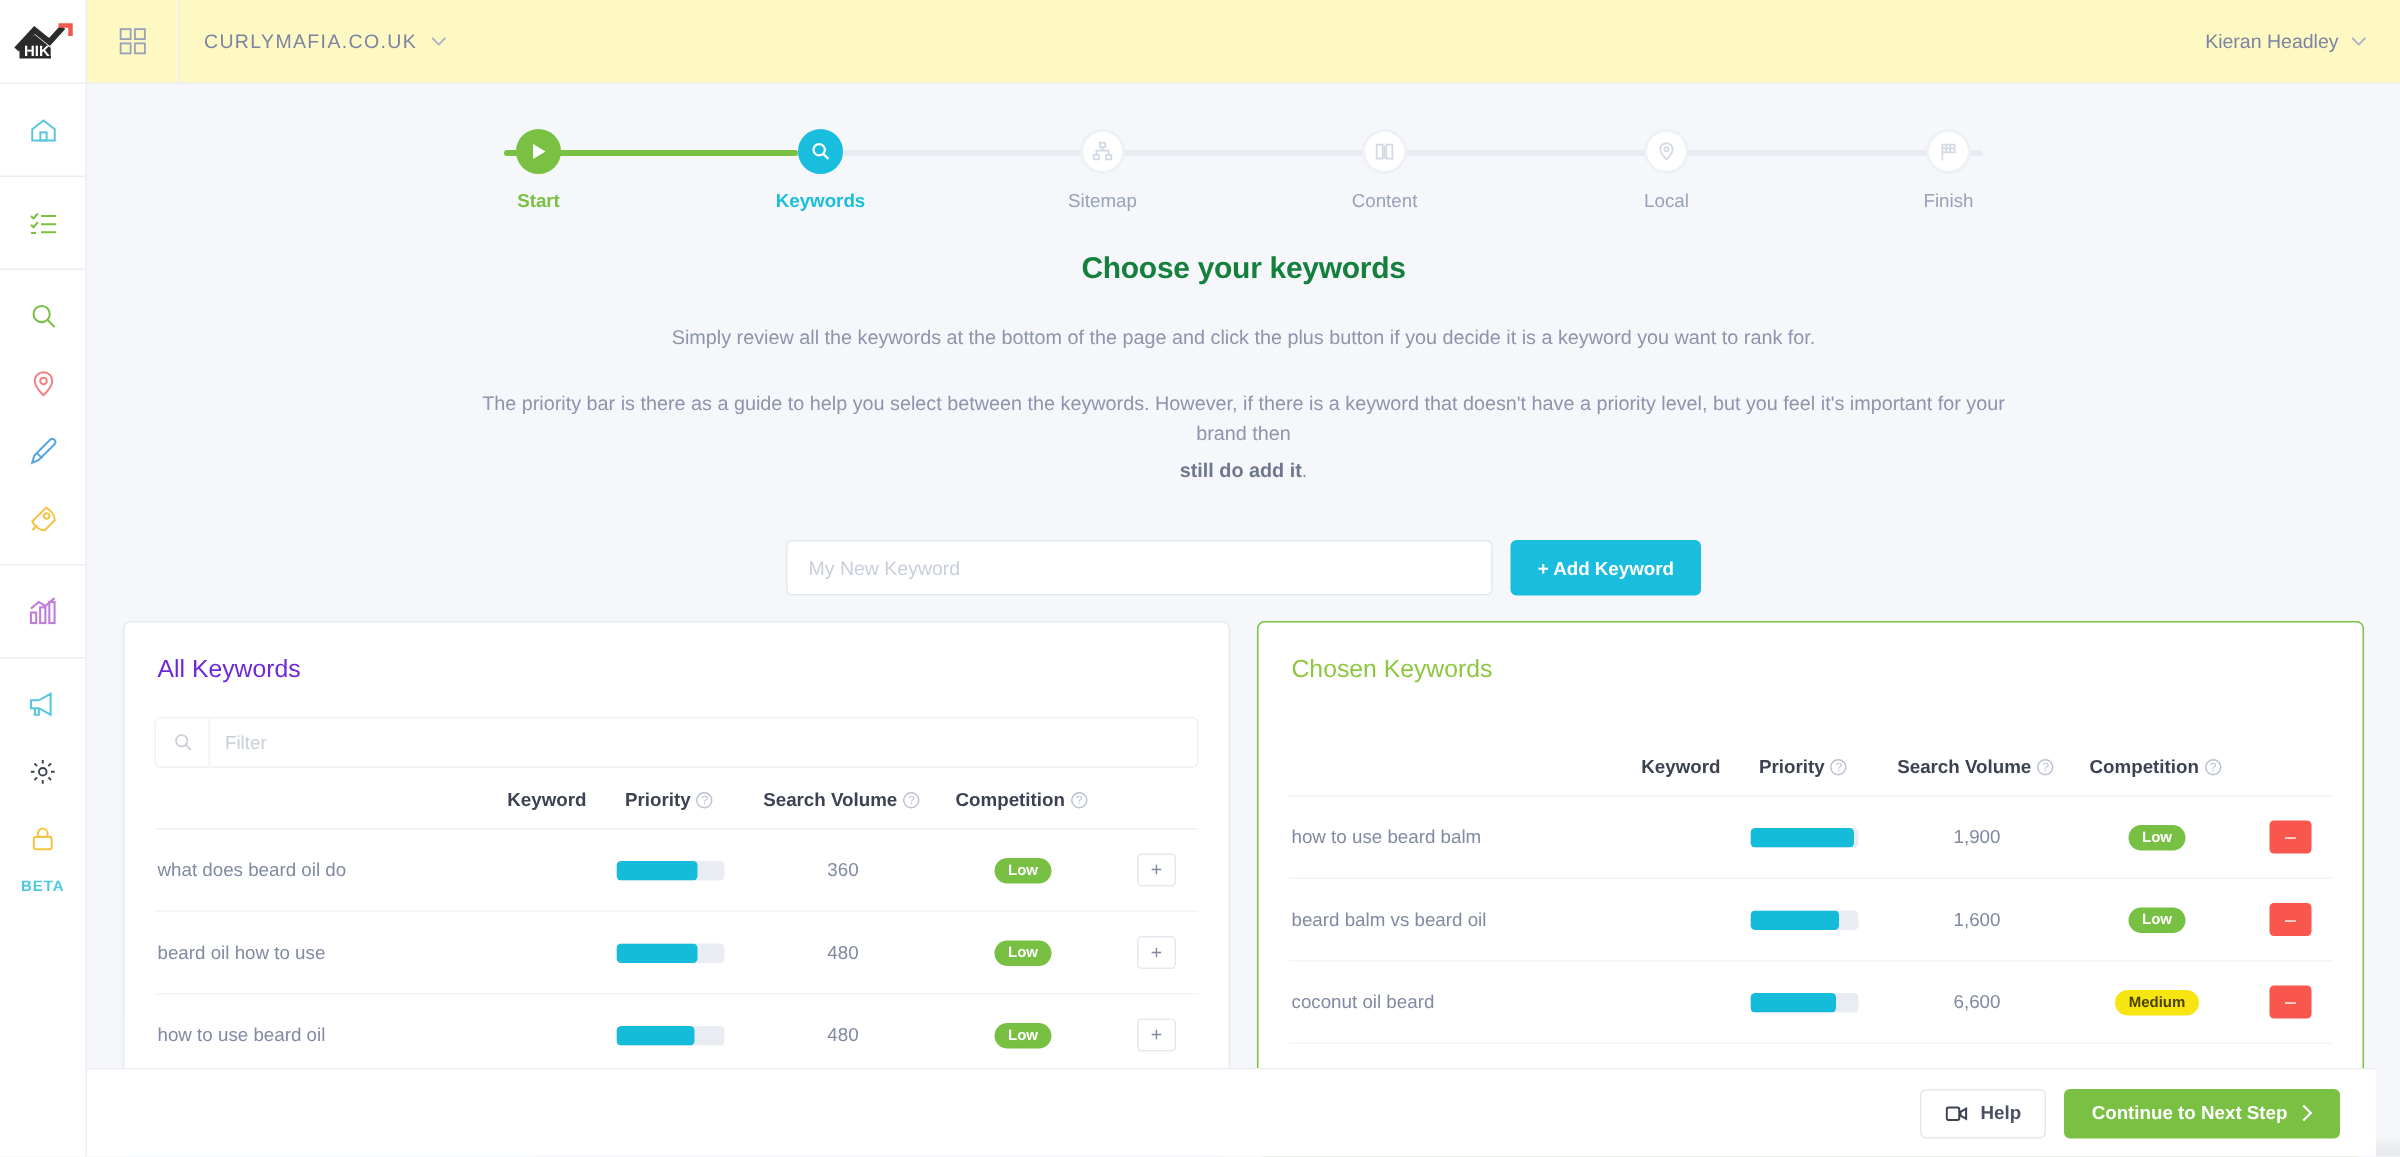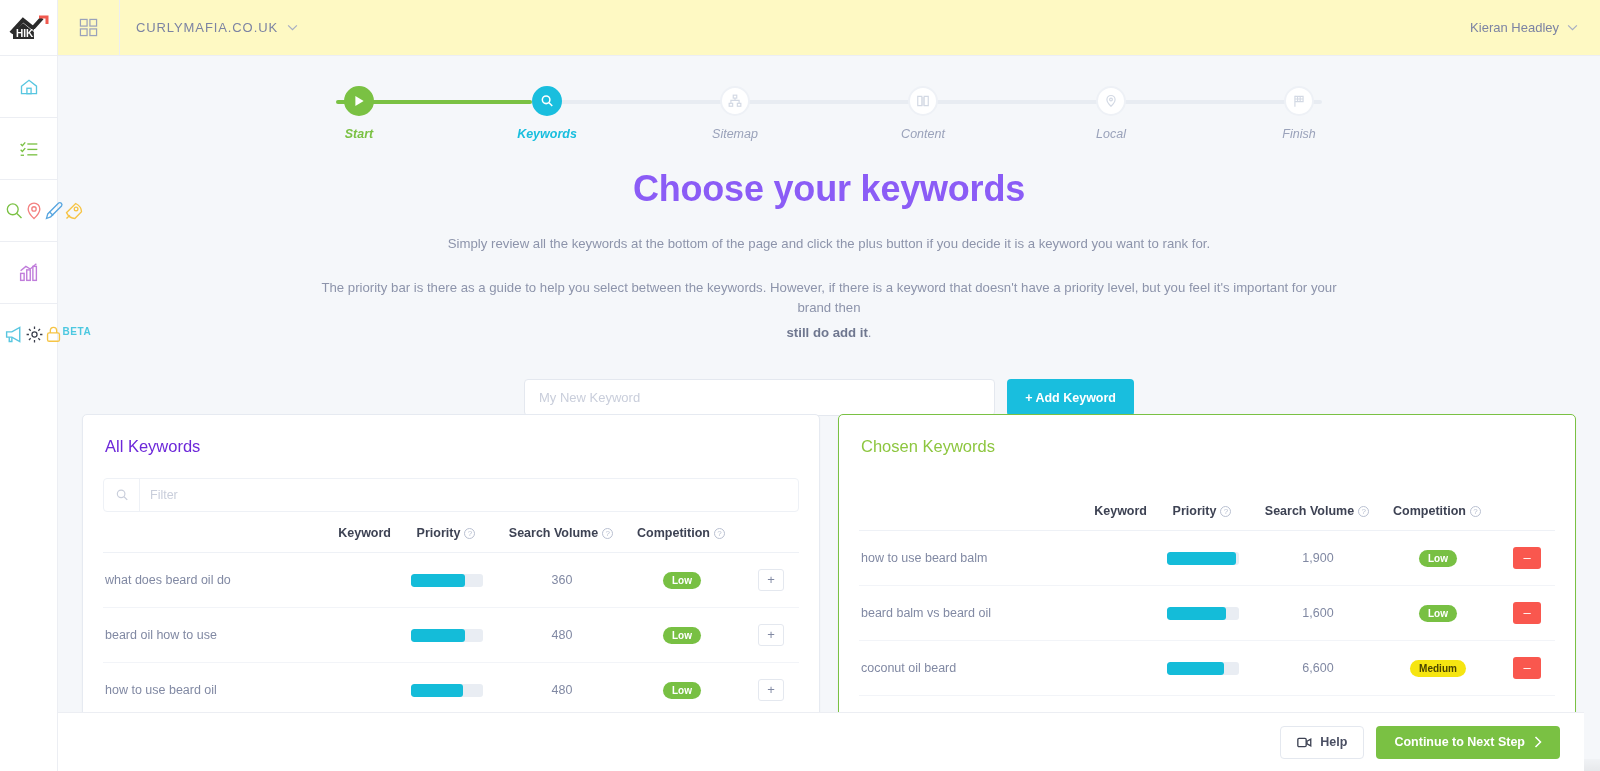--- a/index.html
+++ b/index.html
@@ -17,21 +17,21 @@
     background: #ffffff; border-right: 1px solid #eceef3;
     display: flex; flex-direction: column; align-items: center;
     z-index: 5;
   }
   #rail .logo {
     width: 58px; height: 56px; display: flex; align-items: center; justify-content: center;
     border-bottom: 1px solid #eceef3;
   }
   #rail .rail-group {
     width: 58px; border-bottom: 1px solid #eceef3;
-    display: flex; flex-direction: row; align-items: center;
+    display: flex; flex-direction: column; align-items: center;
     padding: 8px 4px;
   }
   #rail .rail-item {
     width: 58px; height: 45px; display: flex; align-items: center; justify-content: center;
     cursor: pointer;
   }
   #rail .beta {
     font-size: 10px; font-weight: bold; letter-spacing: .6px; color: #4cc8e0;
     padding: 4px 0 10px 0;
   }
@@ -73,36 +73,36 @@
     position: relative; width: 1030px; margin: 24px auto 0 auto; height: 64px;
   }
   #stepper .track {
     position: absolute; top: 20px; left: 22px; right: 22px; height: 4px;
     background: #e8ecf2; border-radius: 2px;
   }
   #stepper .track-done {
     position: absolute; top: 20px; left: 22px; width: 196px; height: 4px;
     background: #7ac143; border-radius: 2px;
   }
-  #stepper .steps { position: relative; display: flex; justify-content: space-between; font-style: italic; }
+  #stepper .steps { position: relative; display: flex; justify-content: space-between; }
   #stepper .step { width: 90px; text-align: center; cursor: pointer; }
   #stepper .bubble {
     width: 30px; height: 30px; border-radius: 50%;
     margin: 6px auto 0 auto; display: flex; align-items: center; justify-content: center;
     background: #fff; border: 2px solid #eef1f6;
   }
   #stepper .step.done .bubble { background: #7ac143; border-color: #7ac143; }
   #stepper .step.active .bubble { background: #19bede; border-color: #19bede; }
   #stepper .label { margin-top: 11px; font-size: 12.5px; color: #9aa2ba; }
   #stepper .step.done .label { color: #7ac143; font-weight: bold; }
   #stepper .step.active .label { color: #19bede; font-weight: bold; }
 
   
   #intro { width: 1030px; margin: 24px auto 0 auto; text-align: center; }
-  #intro h1 { font-size: 36px; color: #8b5cf6; letter-spacing: -.2px; }
+  #intro h1 { font-size: 20px; color: #15803d; letter-spacing: -.2px; }
   #intro p { font-size: 13.2px; color: #8d94ab; margin-top: 24px; line-height: 1.5; }
   #intro p b { color: #6f778f; font-weight: bold; }
   #intro .p-last { margin-top: 24px; }
   #intro .p-last .still { display: block; margin-top: 6px; }
 
   
   #addrow {
     width: 610px; margin: 36px auto 0 auto; display: flex; gap: 12px;
   }
   #kwinput {

